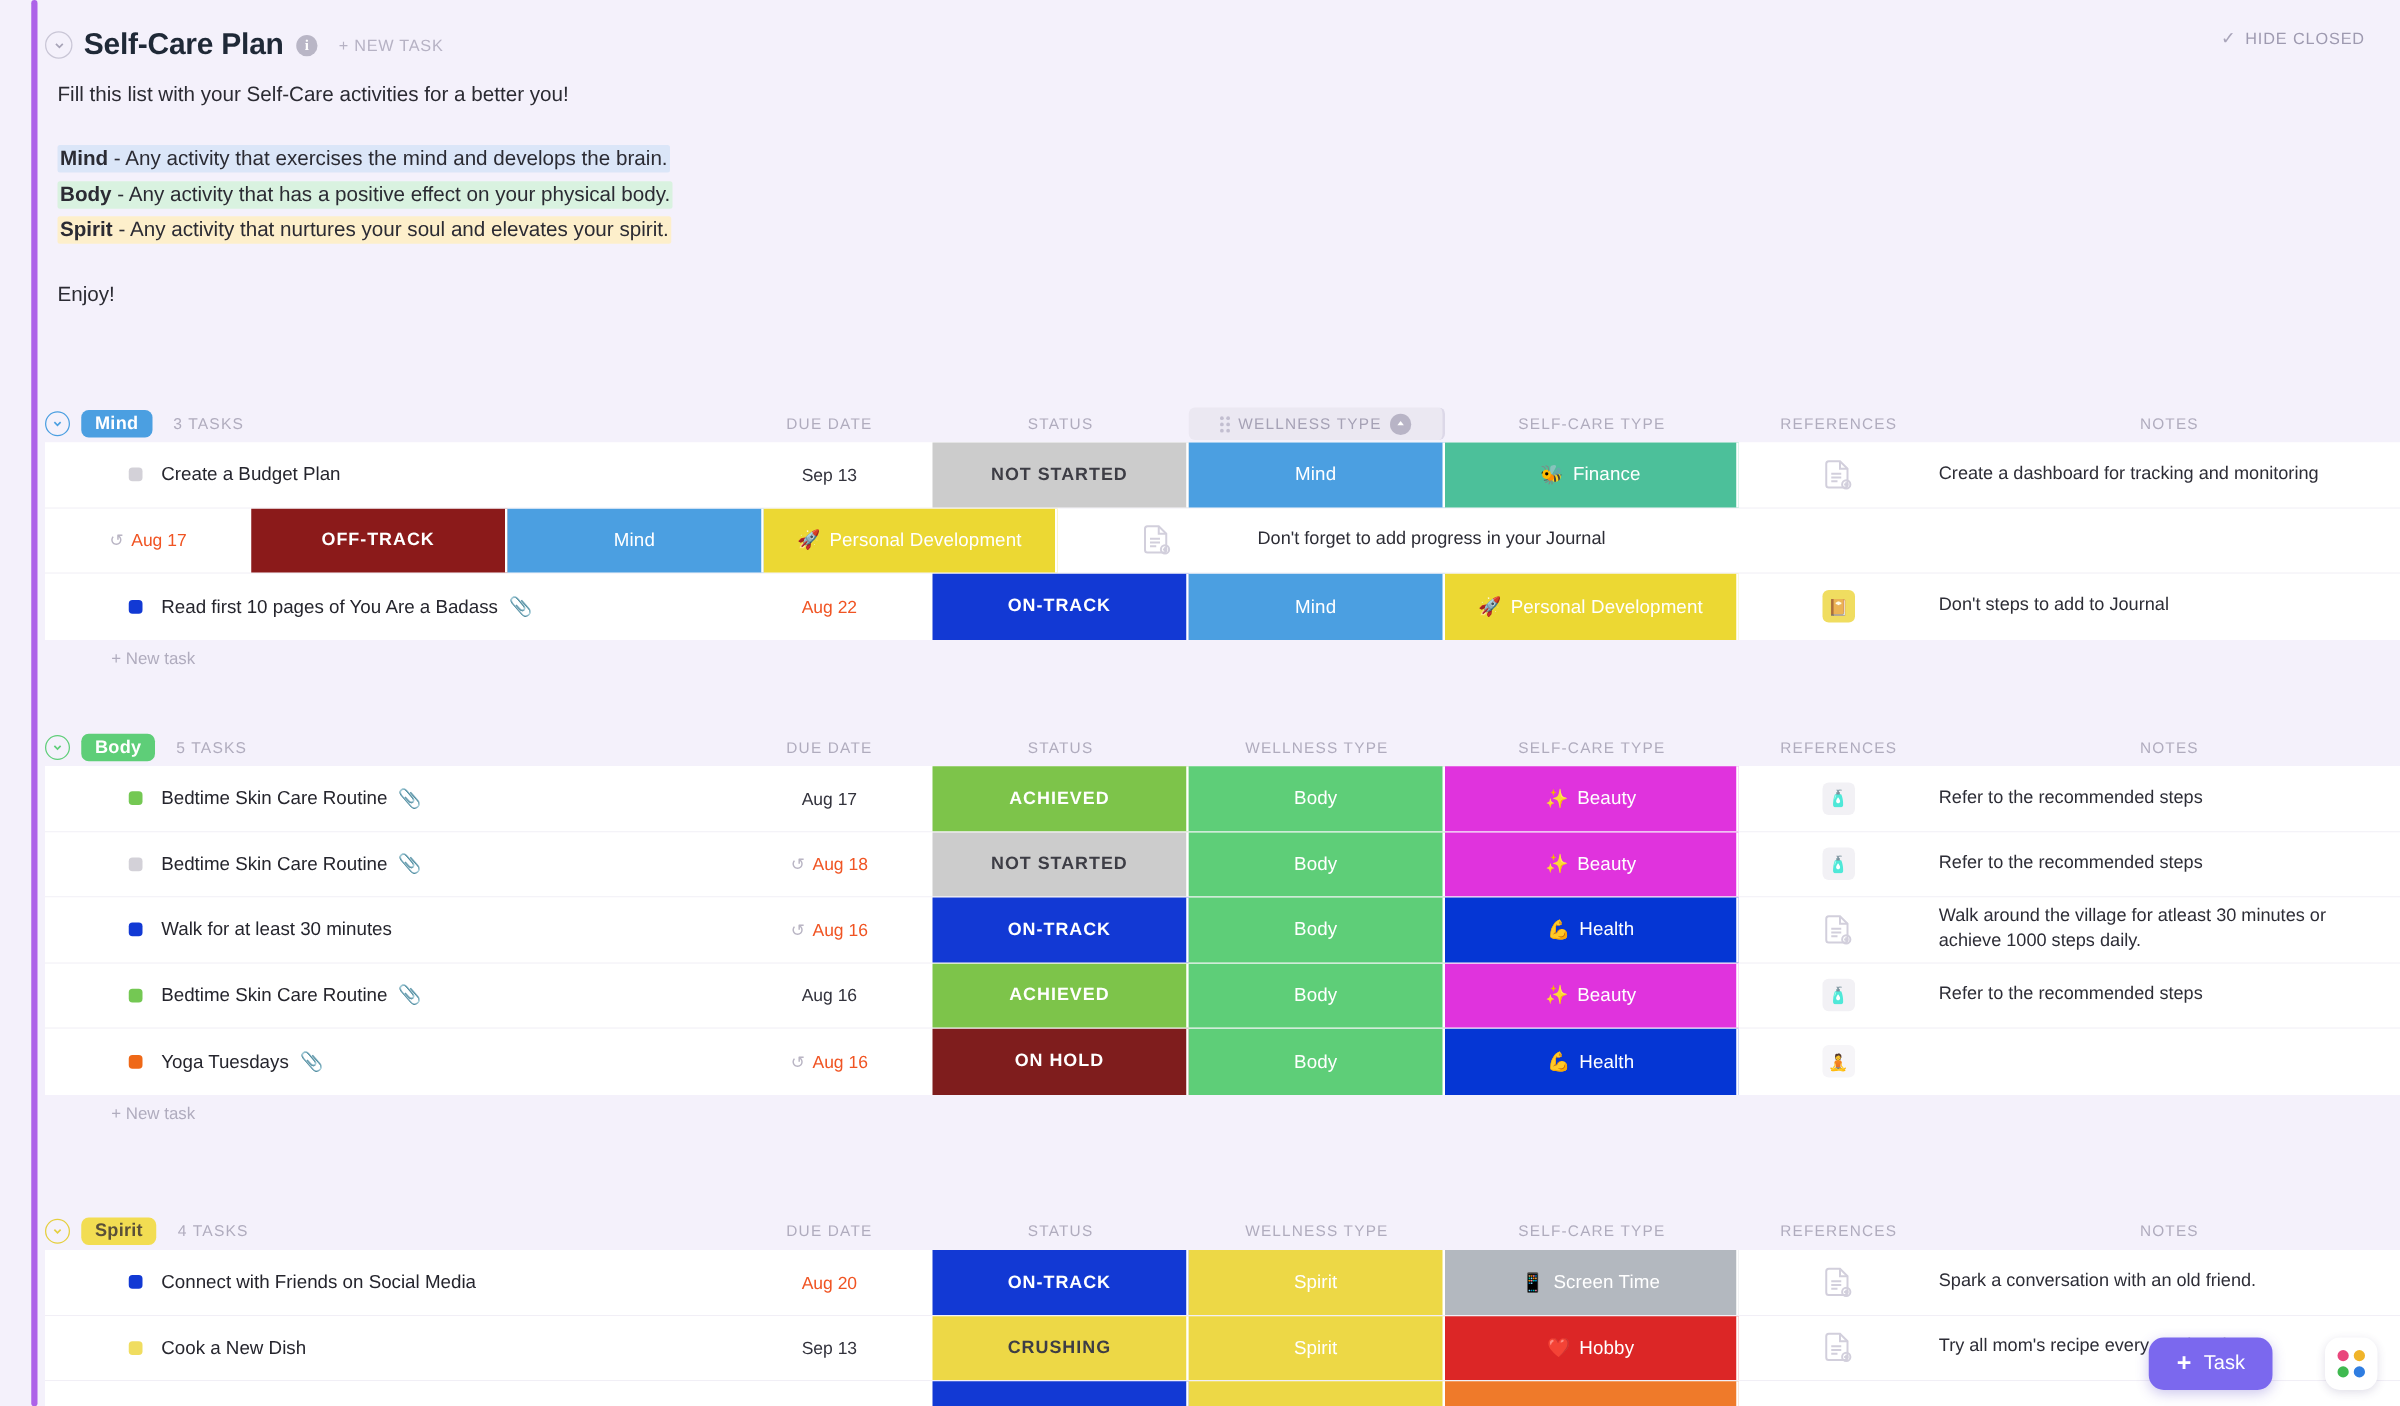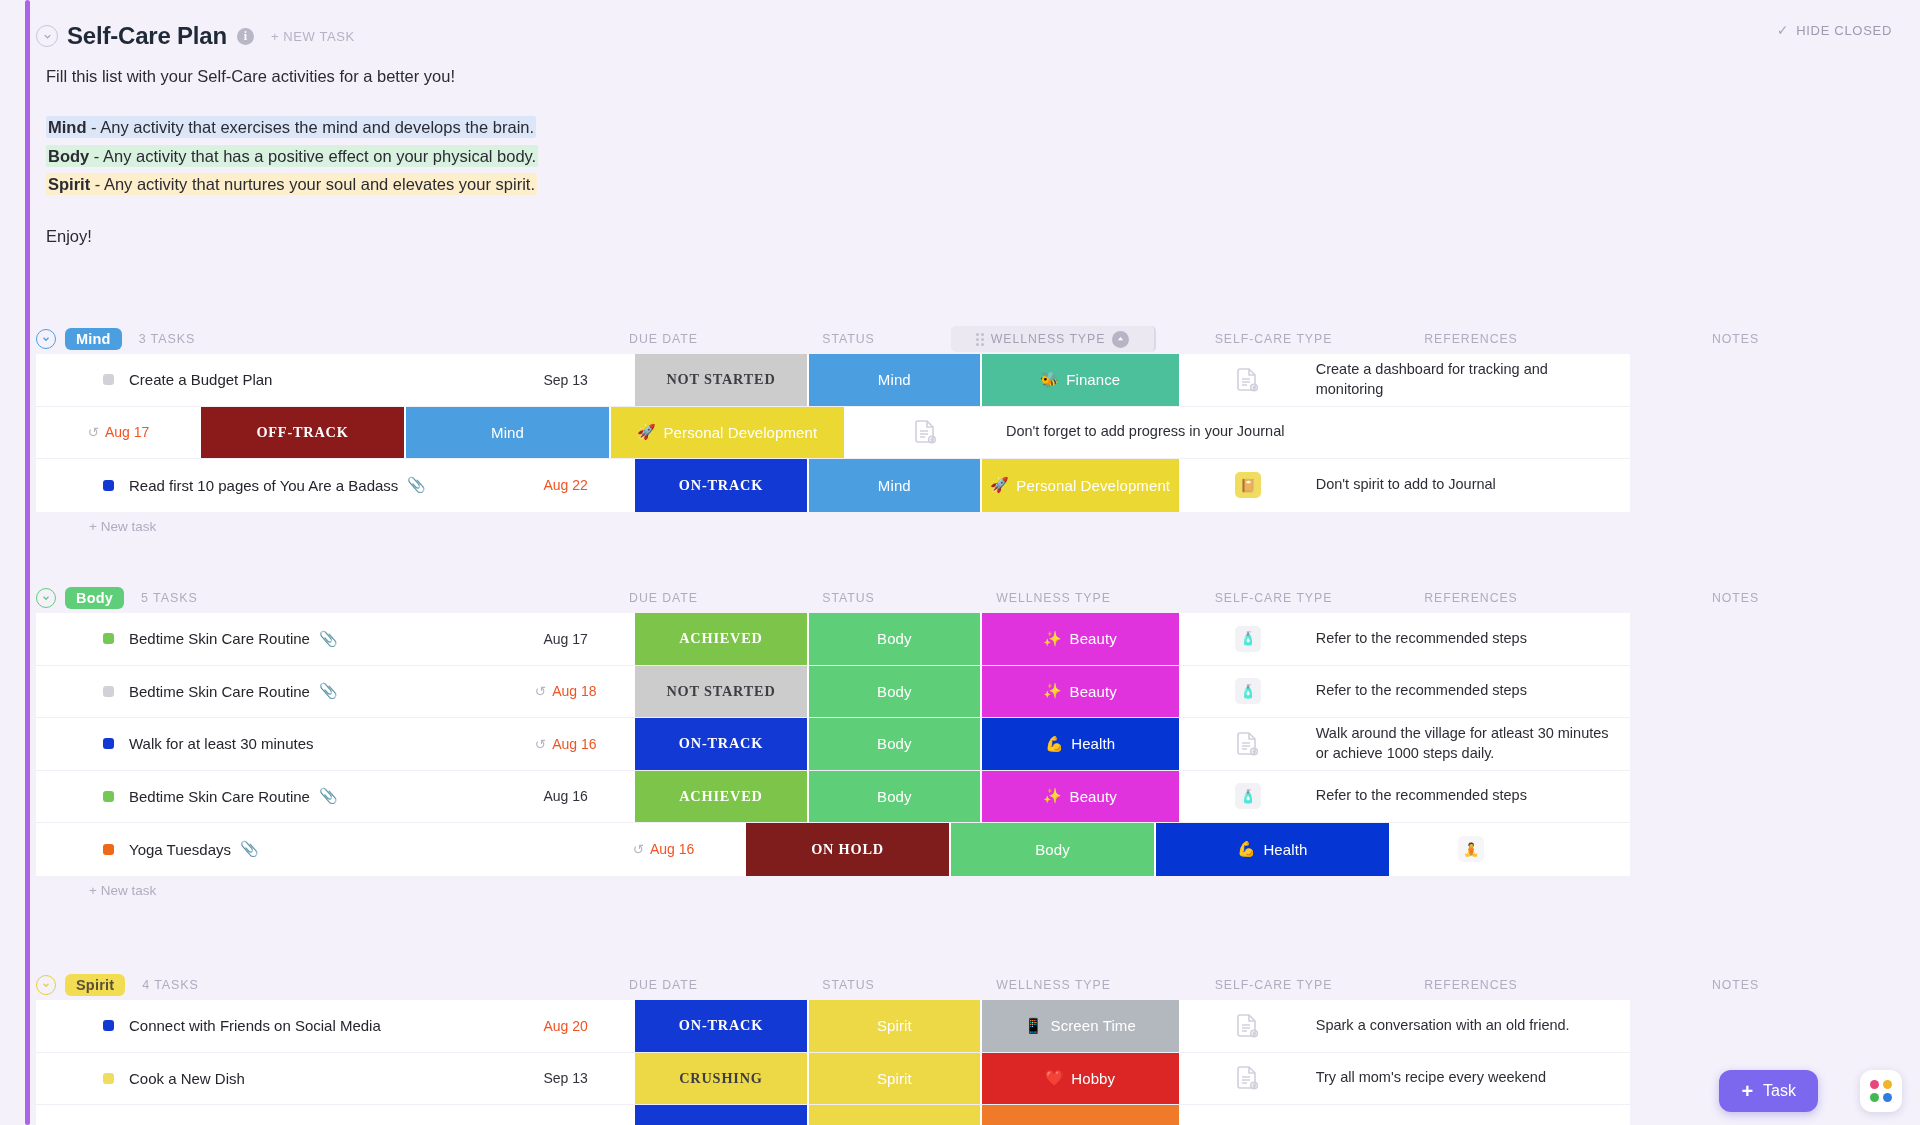--- a/index.html
+++ b/index.html
@@ -98,21 +98,21 @@
   .drag-dots {
     display: grid; grid-template-columns: 3px 3px; gap: 2px 2px;
   }
   .drag-dots i { width: 3px; height: 3px; background: #c2bed0; border-radius: 50%; display:block; }
   .sort-badge {
     width: 17px; height: 17px; border-radius: 50%; background: #b8b4c6;
     display: flex; align-items: center; justify-content: center; color: #fff;
   }
 
   
-  .tbl { width: 1594px; background: #ffffff; }
+  .tbl { width: 1884px; background: #ffffff; }
   .row {
     display: flex; align-items: stretch; background: #fff;
     border-bottom: 1px solid #f1eff6;
   }
   .row:last-child { border-bottom: none; }
   .c {
     display: flex; align-items: center;
     font-size: 15px; color: #25252d;
   }
   .c-name { padding-left: 0; }
@@ -121,21 +121,21 @@
     flex: 0 0 auto;
   }
   .clip { margin-left: 9px; color: #9b97a8; font-size: 15px; }
   .c-due { justify-content: center; font-size: 14px; color: #32323c; gap: 6px; }
   .c-due.overdue { color: #f05423; }
   .recur { font-size: 13.5px; color: #b9b5c4; }
   .c-status, .c-wellness, .c-selfcare {
     justify-content: center; color: #fff; font-size: 14.3px; font-weight: bold;
     letter-spacing: 0.4px; border-right: 2px solid #fff;
   }
-  .c-status { letter-spacing: 0.8px; font-family: Liberation Serif, serif; }
+  .c-status { letter-spacing: 0.8px; }
   .c-wellness { font-weight: normal; font-size: 15px; letter-spacing: 0.1px; }
   .c-selfcare { font-weight: normal; font-size: 15px; letter-spacing: 0.1px; gap: 7px; }
   .c-ref { justify-content: center; }
   .c-notes { font-size: 14.5px; color: #2d2d36; line-height: 1.35; padding-right: 18px; }
 
   .doc-icon { width: 24px; height: 28px; color: #d2cfdc; }
   .thumb {
     width: 26px; height: 26px; border-radius: 5px;
     display: flex; align-items: center; justify-content: center; font-size: 13px;
   }
@@ -316,21 +316,21 @@
         <span>Mind</span>
       </div>
       <div class="c c-selfcare" style="width:235px;background:#ecd833">
         <span>🚀</span>
         <span>Personal Development</span>
       </div>
       <div class="c c-ref" style="width:160px">
               <span class="thumb" style="background:#f0dd60">📔</span>
             </div>
       <div class="c c-notes" style="width:369px">
-        <span>Don't spirit to add to Journal</span>
+        <span>Don't steps to add to Journal</span>
       </div>
           </div>
         </div>
         <div class="new-task-row">
           <span>+ New task</span>
         </div>
       </div>
       <div class="group" style="top: 583px;">
         <div class="group-head" style="position: relative;">
     <div class="grp-circle" style="border-color:#5ece78;color:#5ece78">

